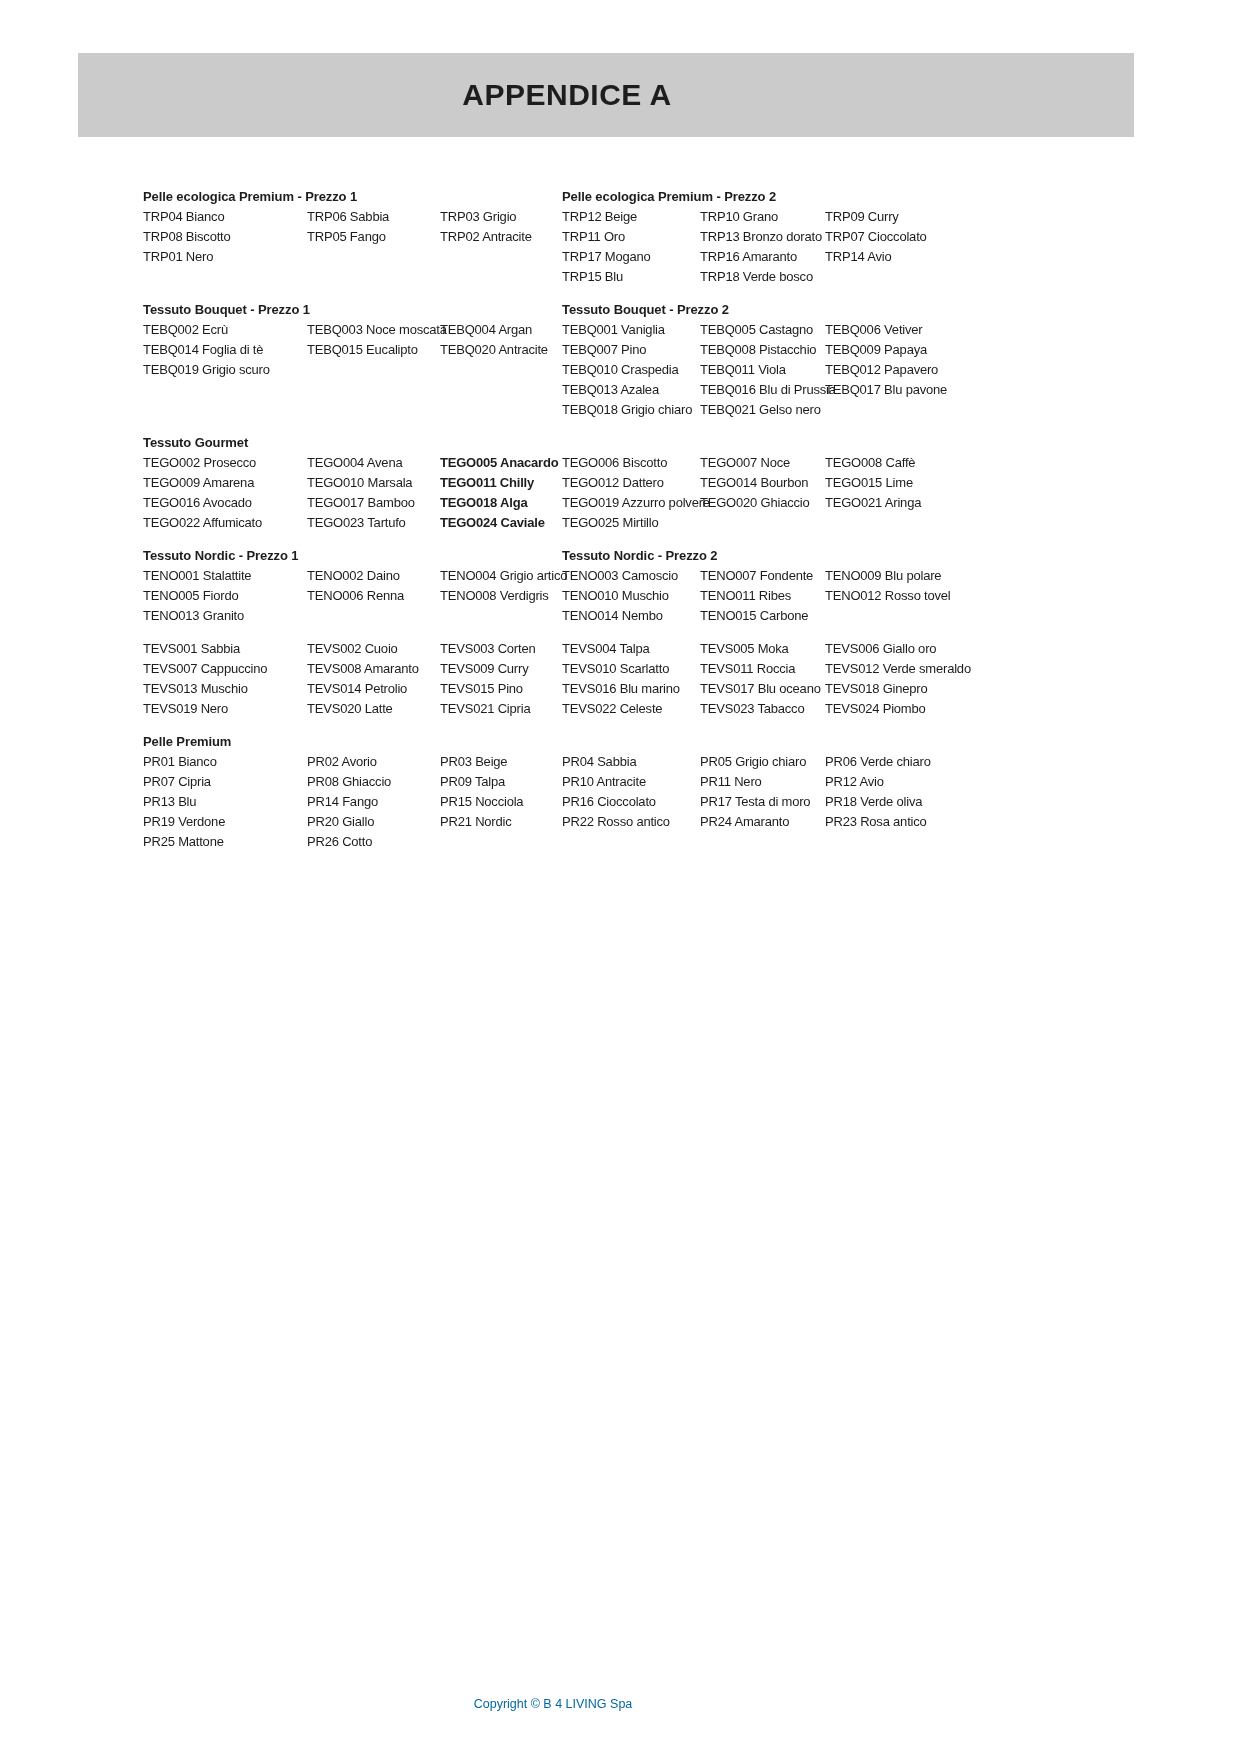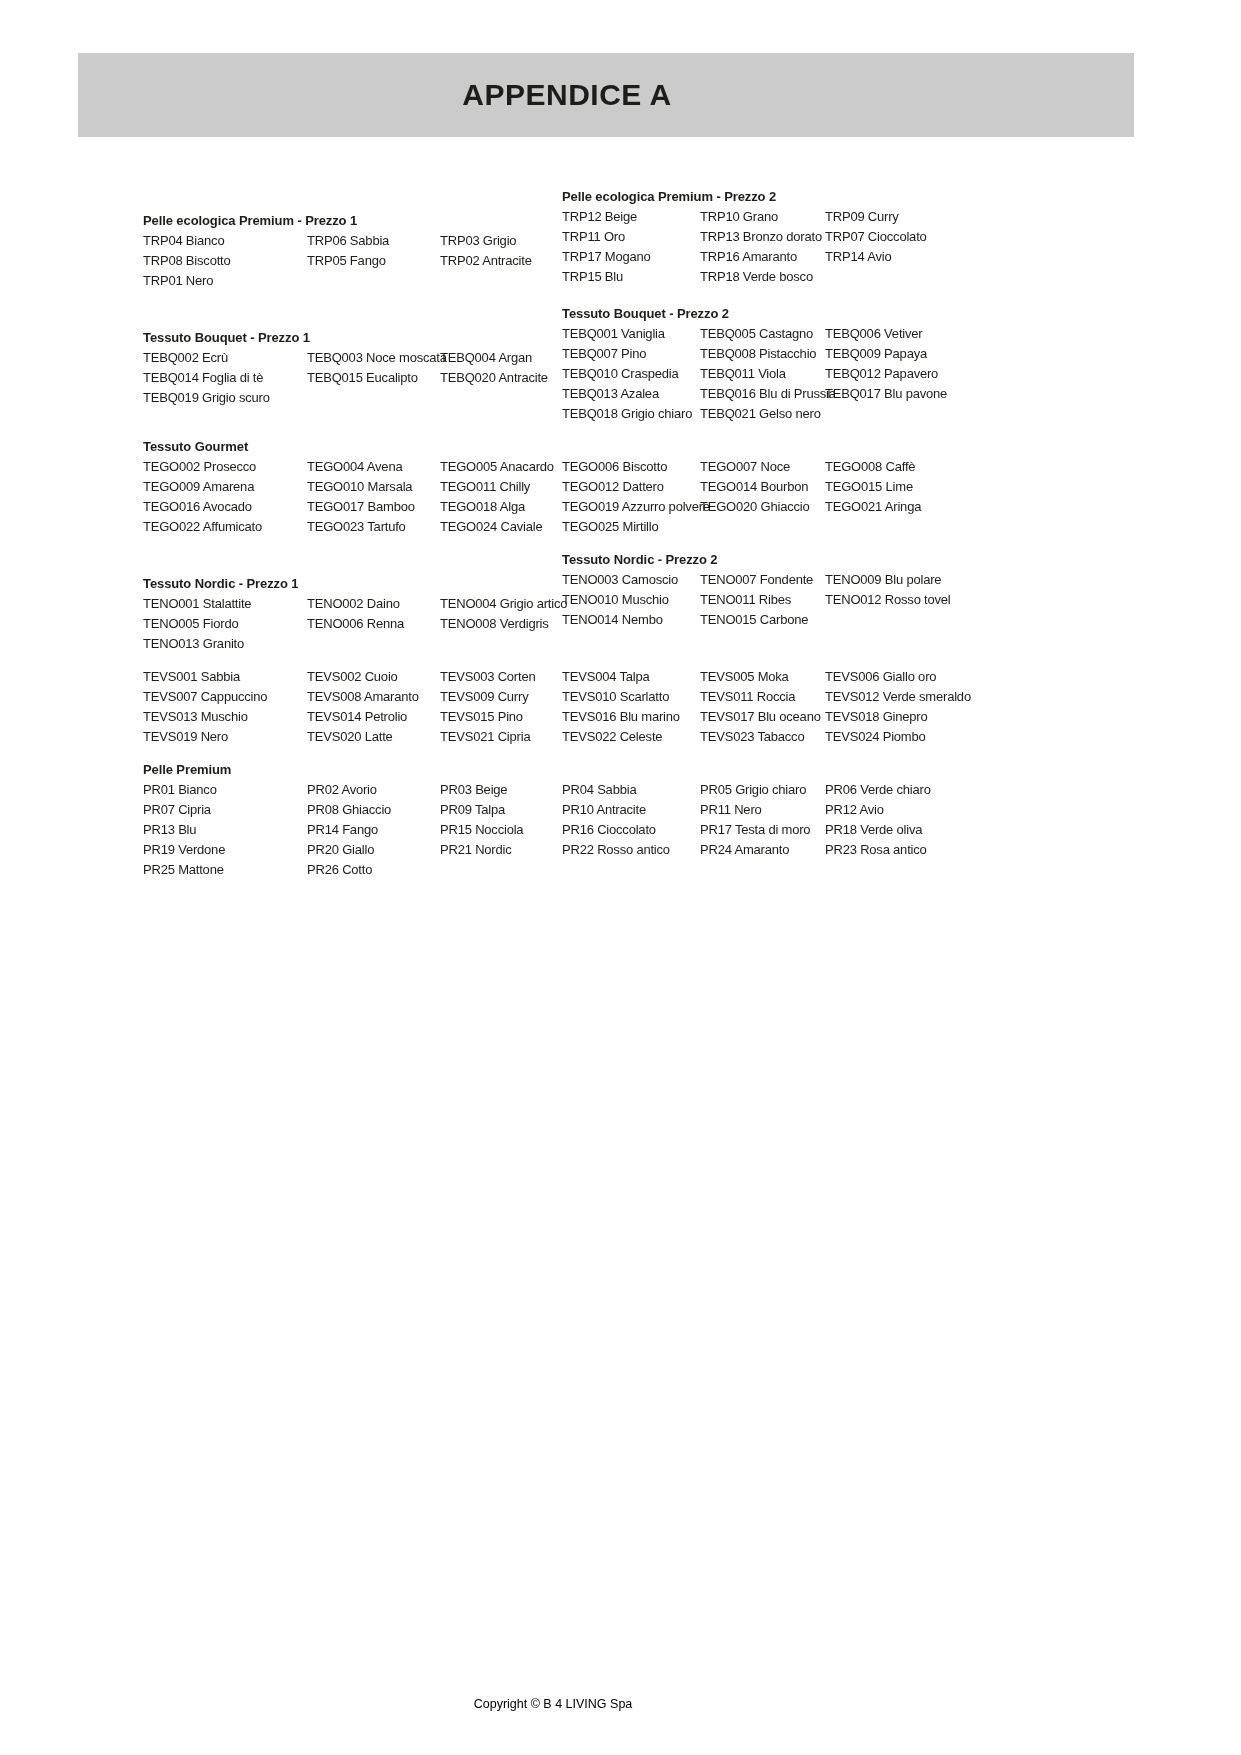--- a/index.html
+++ b/index.html
@@ -32,21 +32,21 @@
     color: #1d1d1b;
   }
   .content {
     position: absolute;
     left: 143px;
     top: 187px;
     width: 980px;
   }
   .content > * + * { margin-top: 13px; }
   .pair { display: flex; }
-  .pair .sec:first-child { width: 419px; flex: none; margin-top: 24px; }
+  .pair .sec:first-child { width: 419px; flex: none; }
   .pair .sec:nth-child(2) { flex: 1; }
   .sec-title {
     margin: 0;
     font-size: 13px;
     font-weight: bold;
     line-height: 20px;
     letter-spacing: -0.1px;
     white-space: nowrap;
   }
   .cols { display: flex; align-items: flex-start; }
@@ -58,21 +58,21 @@
     white-space: nowrap;
   }
   .footer {
     position: absolute;
     top: 1696px;
     left: 553px;
     transform: translateX(-50%);
     font-size: 12.5px;
     line-height: 16px;
     white-space: nowrap;
-    color: #000000;
+    color: #0369a1;
   }
 </style>
 </head>
 <body style="background: rgb(255, 255, 255); color: rgb(29, 29, 27);">
 
 <header class="banner" style="background: rgb(203, 203, 203);">
   <h1 class="title">APPENDICE A</h1>
 </header>
 
 <main class="content" id="content">
@@ -171,21 +171,21 @@
           <div class="item">TEGO009 Amarena</div>
           <div class="item">TEGO016 Avocado</div>
           <div class="item">TEGO022 Affumicato</div>
         </div>
         <div class="col" style="width: 133px;">
           <div class="item">TEGO004 Avena</div>
           <div class="item">TEGO010 Marsala</div>
           <div class="item">TEGO017 Bamboo</div>
           <div class="item">TEGO023 Tartufo</div>
         </div>
-        <div class="col" style="width: 122px;">
+        <div class="col" style="width: 122px; font-weight: bold;">
           <div class="item">TEGO005 Anacardo</div>
           <div class="item">TEGO011 Chilly</div>
           <div class="item">TEGO018 Alga</div>
           <div class="item">TEGO024 Caviale</div>
         </div>
         <div class="col" style="width: 138px;">
           <div class="item">TEGO006 Biscotto</div>
           <div class="item">TEGO012 Dattero</div>
           <div class="item">TEGO019 Azzurro polvere</div>
           <div class="item">TEGO025 Mirtillo</div>

